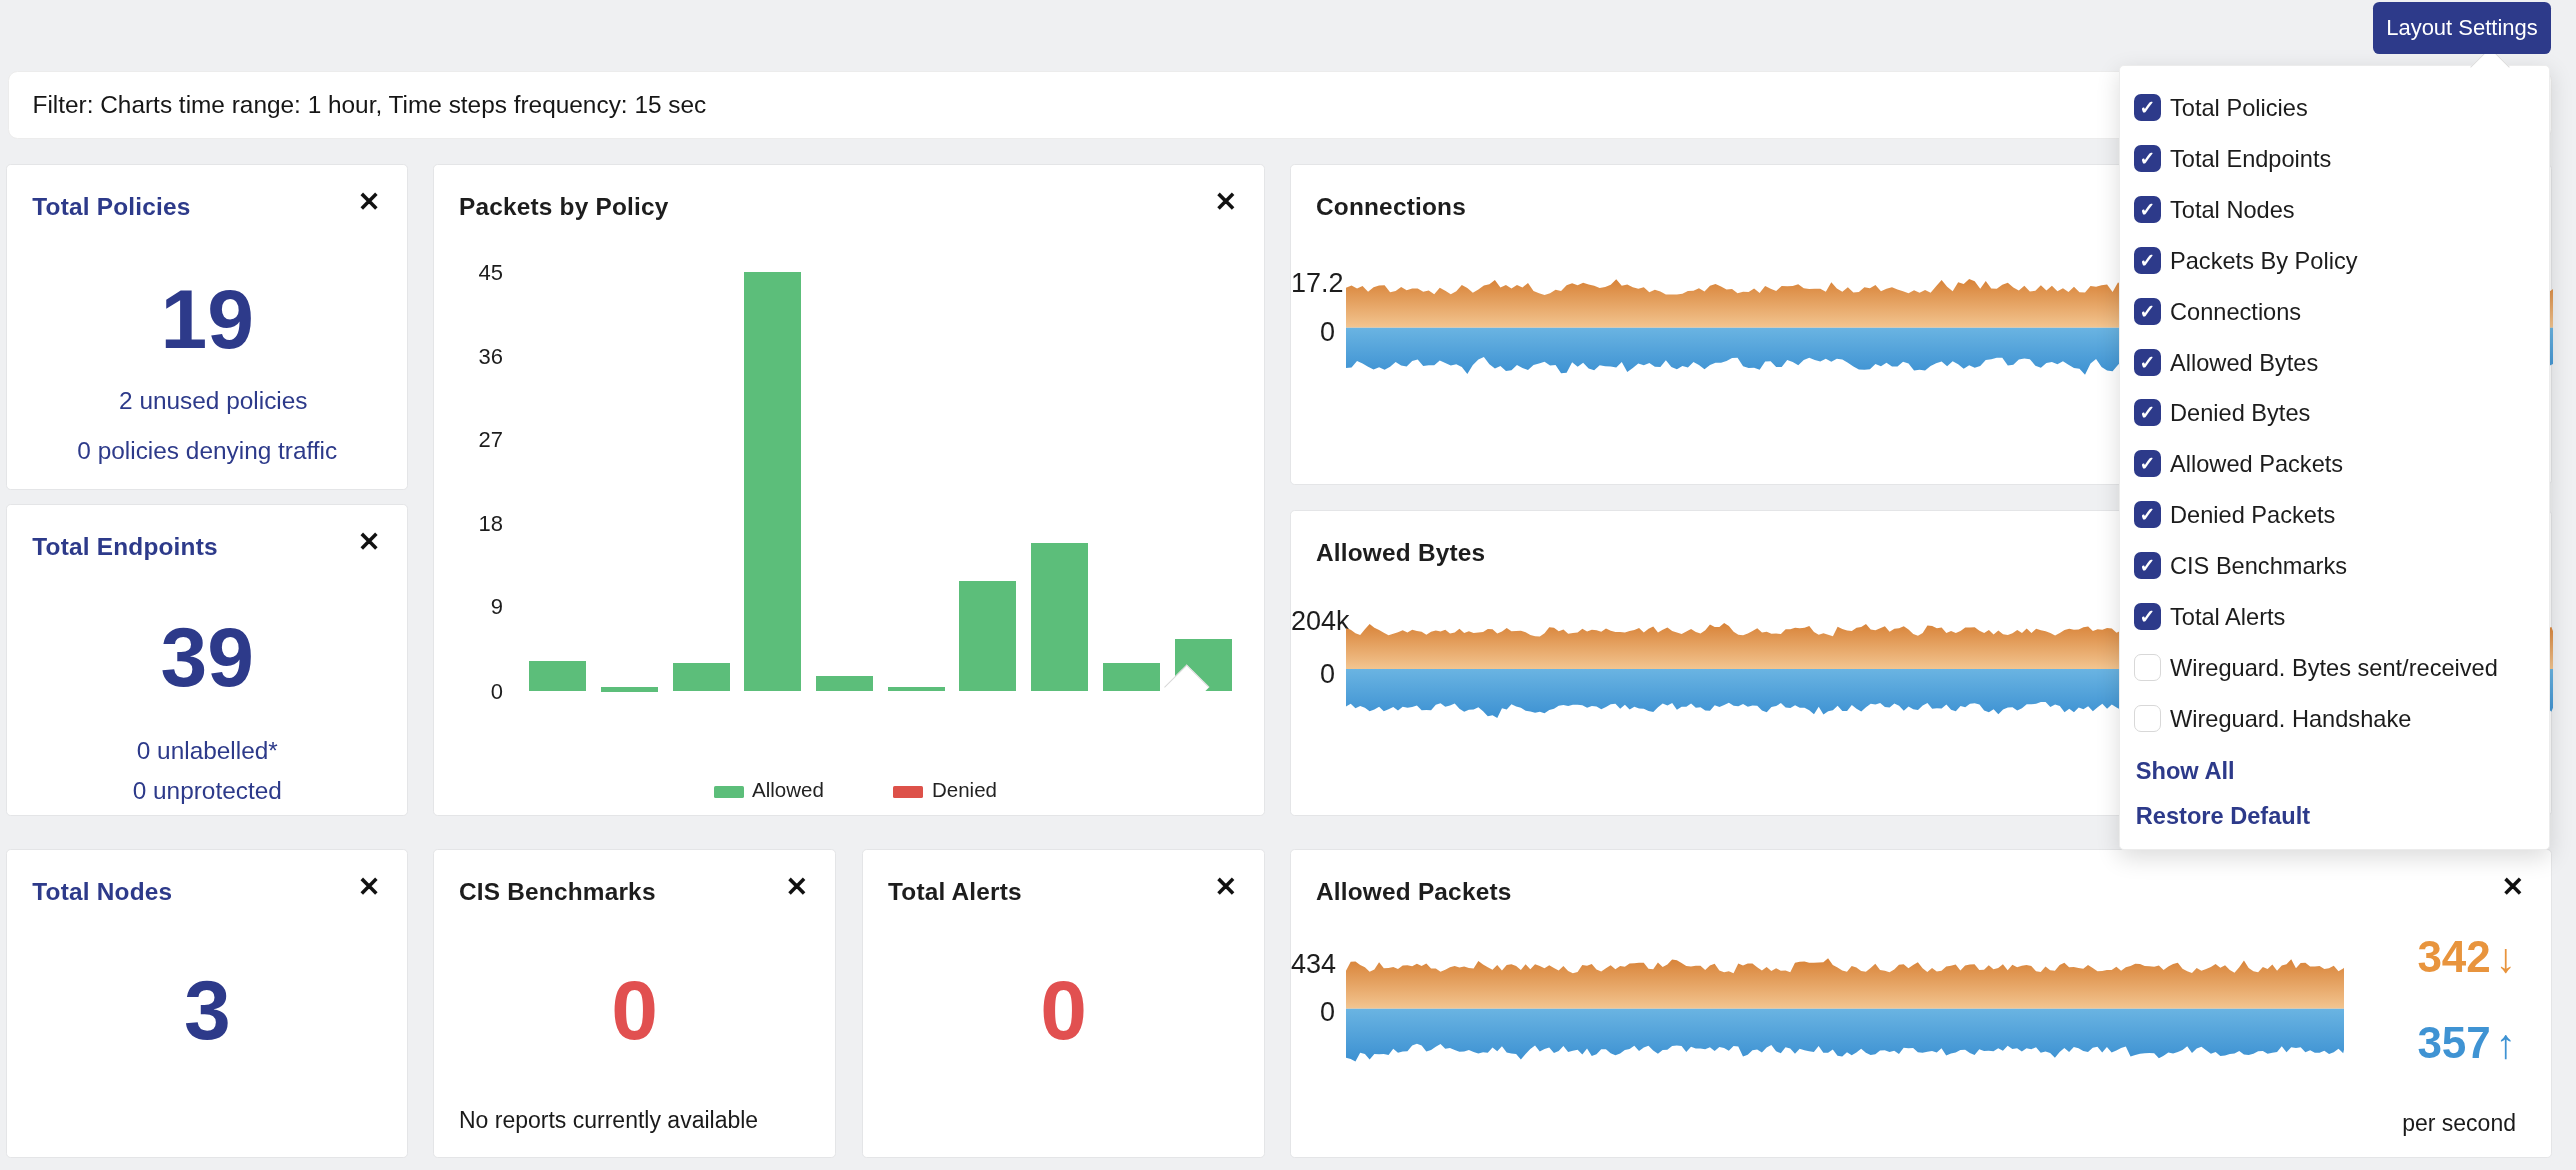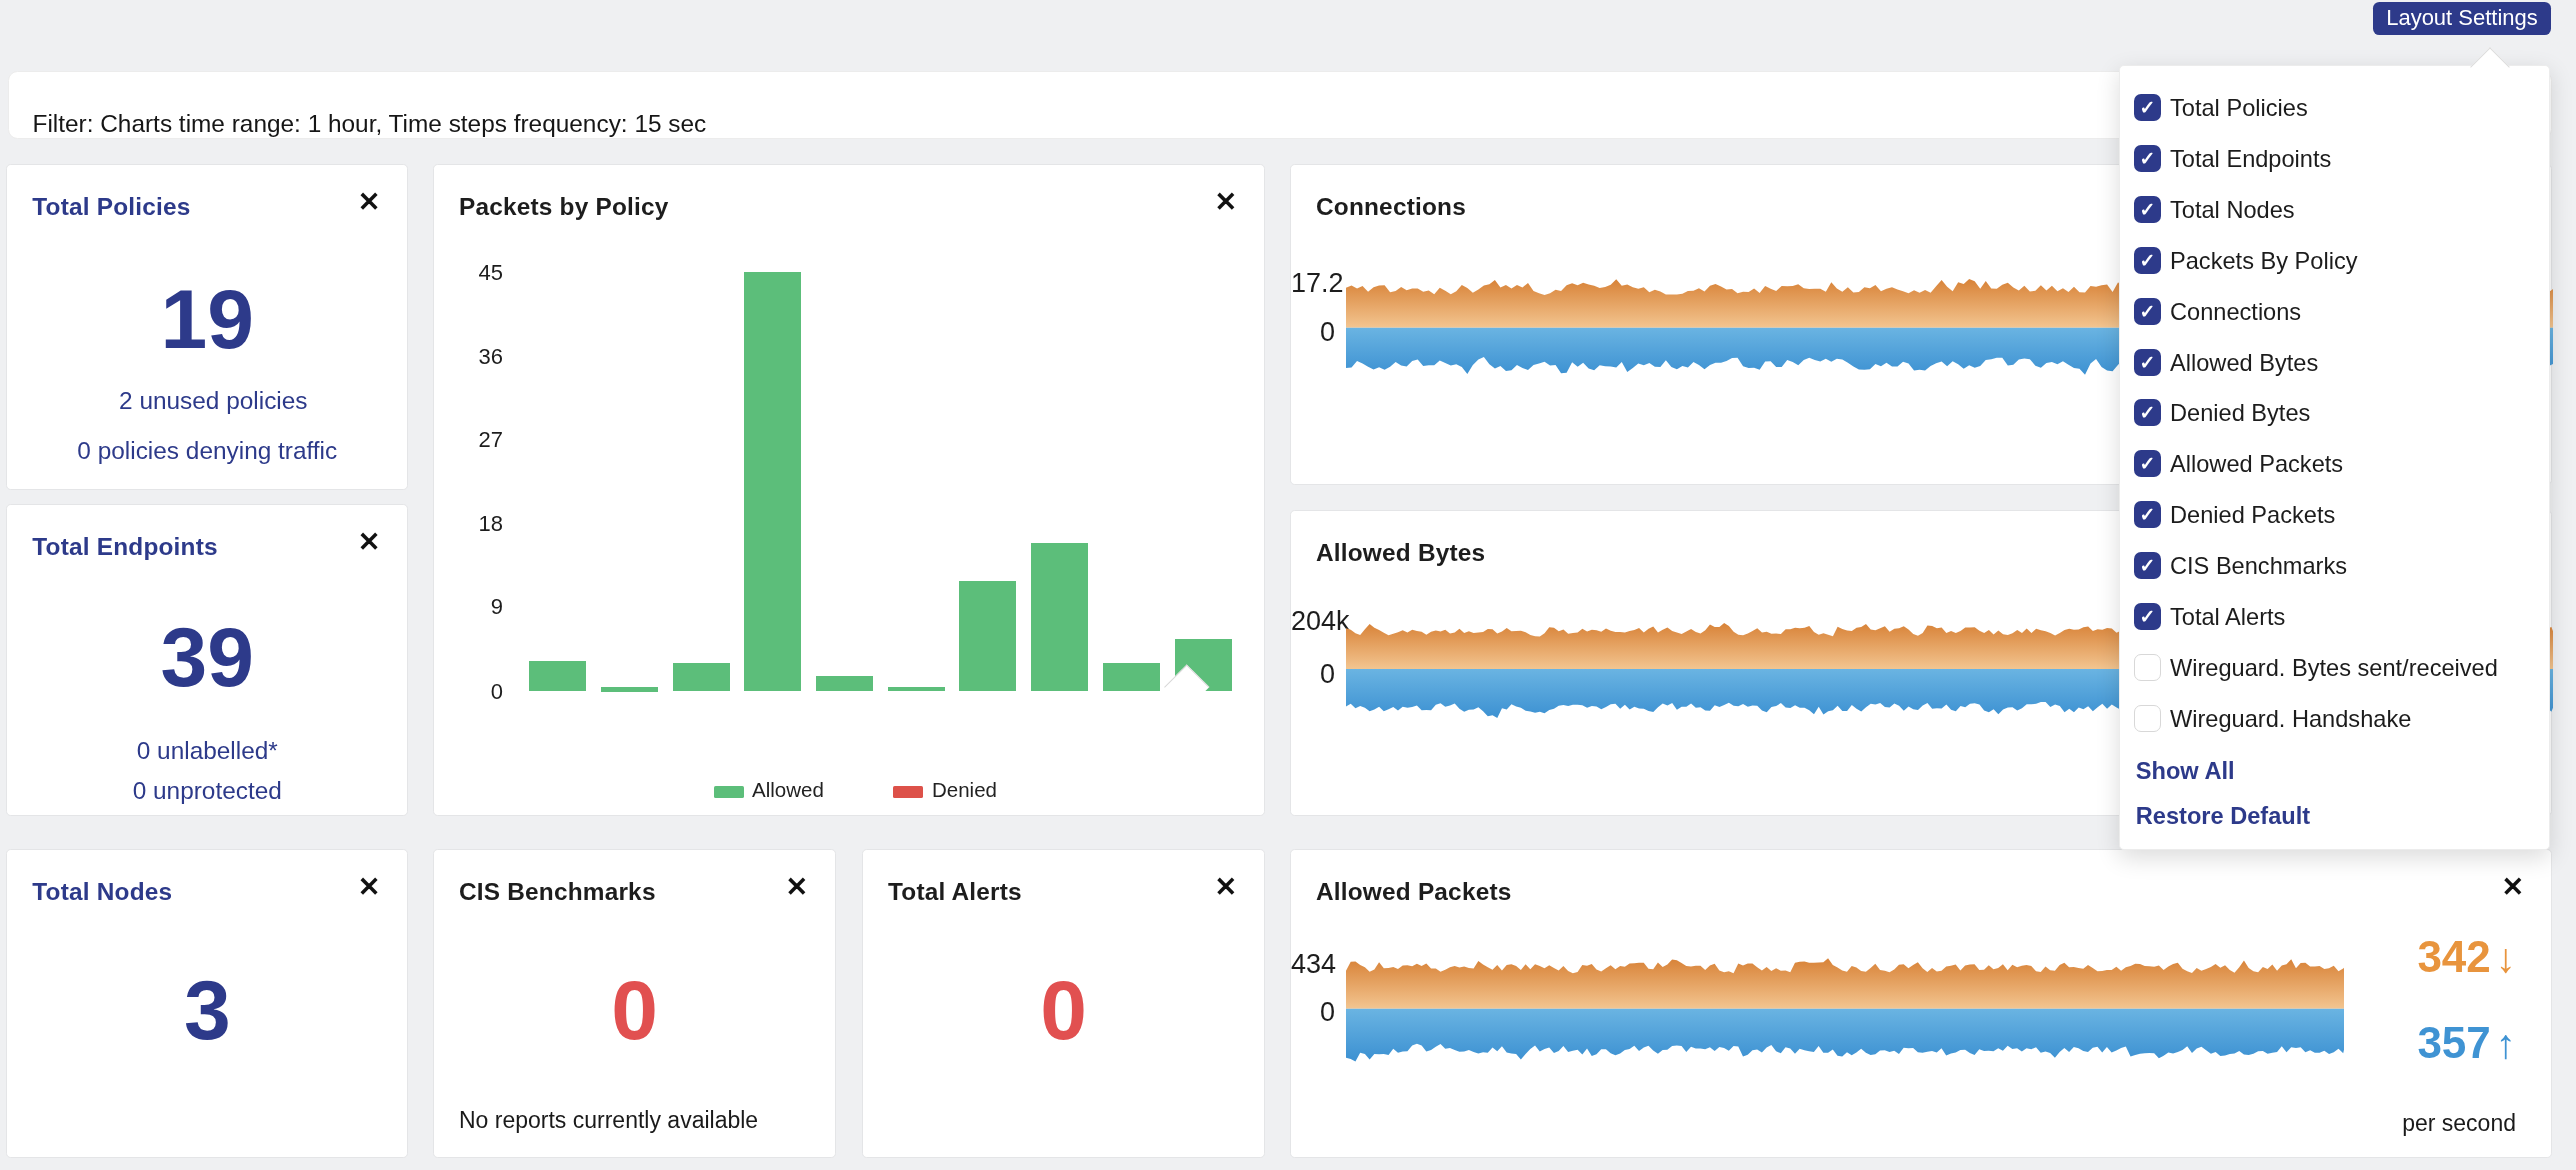--- a/index.html
+++ b/index.html
@@ -5,21 +5,21 @@
   :root{
     --navy:#2d3a8a; --red:#e15050; --green:#5cbe7a; --dark:#1d1d1d;
     --orange-ann:#e8943d; --blue-ann:#3f93d3;
   }
   *{margin:0;padding:0;box-sizing:border-box;}
   html,body{width:2576px;height:1171px;}
   body{background:#eff0f2;font-family:"Liberation Sans",sans-serif;position:relative;overflow:hidden;color:var(--dark);}
   #stage{position:absolute;left:0;top:0;width:2576px;height:1171px;}
 
   
-  #filterbar{position:absolute;left:7.9px;top:71px;width:2544px;height:68px;background:#fff;border-radius:9.5px;border:0.8px solid #ececec;display:flex;align-items:flex-end;z-index:1;}
+  #filterbar{position:absolute;left:7.9px;top:71px;width:2544px;height:68px;background:#fff;border-radius:9.5px;border:0.8px solid #ececec;display:flex;align-items:center;z-index:1;}
   #filterbar .ftext{margin-left:23.6px;font-size:24.4px;color:#161616;}
 
   
   .card{position:absolute;background:#fff;border:1.6px solid #e4e5e7;border-radius:4.7px;z-index:2;}
   .card-title{position:absolute;left:25px;top:28px;font-size:24.4px;font-weight:bold;color:var(--dark);letter-spacing:0.2px;}
   .card-title.navy{color:var(--navy);}
   .card-close{position:absolute;right:27px;top:23.6px;font-size:27px;font-weight:600;color:#111;line-height:1;cursor:pointer;}
   .big-num{position:absolute;left:0;right:0;text-align:center;font-weight:bold;font-size:84px;line-height:1;color:var(--navy);}
   .big-num.red{color:var(--red);}
   .sub{position:absolute;left:0;right:0;text-align:center;font-size:24.4px;color:var(--navy);}
@@ -53,21 +53,21 @@
   .rate .arr{font-size:41px;font-weight:900;margin-left:4.7px;}
   #ap-unit{position:absolute;right:35px;top:260px;font-size:23px;color:#1a1a1a;}
 
   
   #tooltip{position:absolute;left:1123px;top:692px;width:325px;height:126px;background:#fff;border:1.6px solid #d8d8d8;border-radius:2.4px;z-index:60;box-shadow:0 4.7px 14px rgba(0,0,0,.12);}
   #tt-notch{position:absolute;left:1171px;top:671px;width:31.5px;height:31.5px;background:#fff;border-left:1.6px solid #d8d8d8;border-top:1.6px solid #d8d8d8;transform:rotate(45deg);z-index:61;}
   #tt-title{position:absolute;left:26px;top:30px;font-size:23px;color:#1d1d1d;}
   #tt-line{position:absolute;left:26px;top:76px;font-size:23px;color:#43b96a;}
 
   
-  #layout-btn{position:absolute;left:2373px;top:1.6px;width:178px;height:33px;background:var(--navy);color:#fff;border-radius:6.3px;font-size:22px;display:flex;align-items:center;justify-content:center;z-index:110;cursor:pointer;}
+  #layout-btn{position:absolute;left:2373px;top:1.6px;width:178px;height:52px;background:var(--navy);color:#fff;border-radius:6.3px;font-size:22px;display:flex;align-items:center;justify-content:center;z-index:110;cursor:pointer;}
   #dropdown{position:absolute;left:2119px;top:65px;width:431px;height:785px;background:#fff;border:0.8px solid #ececec;border-radius:4.7px;box-shadow:0 7.9px 23.6px rgba(0,0,0,.14);z-index:100;}
   #dd-notch{position:absolute;left:356px;top:-13.4px;width:28px;height:28px;background:#fff;border-left:1.6px solid #dcdcdc;border-top:1.6px solid #dcdcdc;transform:rotate(45deg);}
   .dd-item{position:absolute;left:0;right:0;height:50px;}
   .cb{position:absolute;left:14px;top:9.5px;width:27px;height:27px;border-radius:7px;display:flex;align-items:center;justify-content:center;}
   .cb.checked{background:var(--navy);color:#fff;font-size:19px;font-weight:bold;}
   .cb.unchecked{background:#fff;border:1.6px solid #d8d8d8;}
   .dd-label{position:absolute;left:50px;top:11px;font-size:23.6px;color:#1c1c1c;line-height:27px;white-space:nowrap;}
   .dd-link{position:absolute;left:15.8px;font-size:23.6px;font-weight:bold;color:var(--navy);cursor:pointer;}
   #dd-showall{top:692px;}
   #dd-restore{top:737px;}

